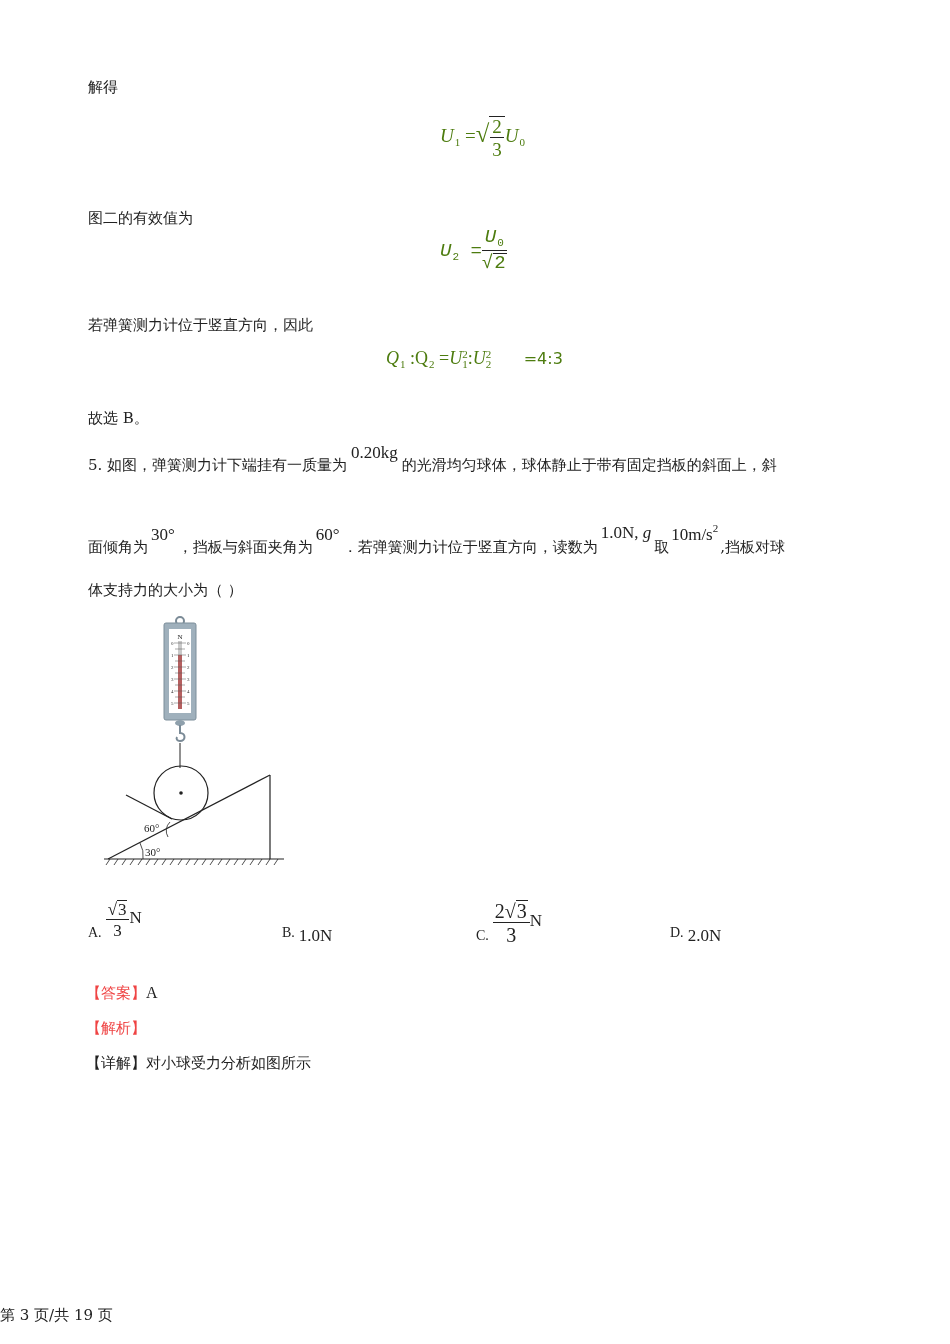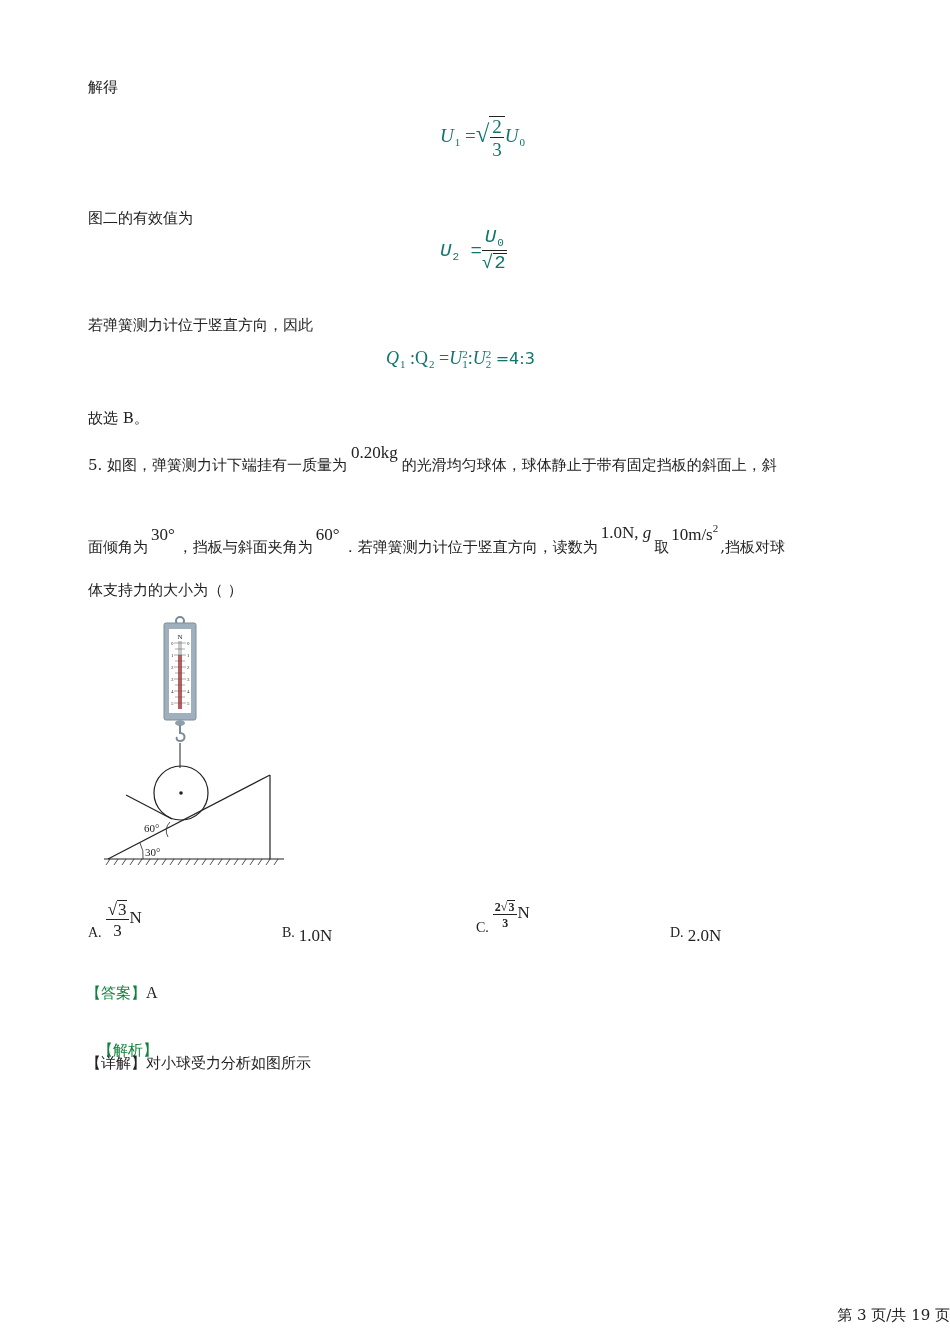--- a/index.html
+++ b/index.html
@@ -1,31 +1,31 @@
 <!DOCTYPE html>
 <html><head>
 <meta charset="utf-8">
 <style>
   html, body { margin: 0; padding: 0; background: #ffffff; }
   body { width: 950px; height: 1344px; position: relative; overflow: hidden;
          font-family: "DejaVu Serif", "Liberation Serif", serif; color: #222; }
   .p { position: absolute; font-size: 15px; line-height: 20px; white-space: nowrap; }
-  .math { font-family: "Liberation Serif", "DejaVu Serif", serif; position: absolute; white-space: nowrap; color: #0f766e; }
+  .math { font-family: "Liberation Serif", "DejaVu Serif", serif; position: absolute; white-space: nowrap; color: #4d7c0f; }
   .it { font-style: italic; }
   .sub { font-size: 11px; vertical-align: -4px; margin-left: 1px; }
   .sup { font-size: 11px; vertical-align: 8px; }
   .frac { display: inline-block; vertical-align: middle; text-align: center; line-height: 1; }
   .frac .num { display: block; border-bottom: 1px solid #222; padding: 0 2px 1px; }
   .frac .den { display: block; padding-top: 2px; }
   .sqrt { display: inline-block; border-top: 1px solid #222; padding: 0 1px; }
   .rad { font-size: 1.3em; }
   .inline-math { font-family: Liberation Serif, serif; font-size: 17px; position: relative; }
-  .blue { color: #15803d; }
+  .blue { color: #ef4444; }
   .opt { position: absolute; font-family: "Liberation Serif", serif; font-size: 16px; }
-  .footer { position: absolute; left: 0; width: 950px; top: 1306px; text-align: right; font-size: 15px; }
+  .footer { position: absolute; left: 0; width: 950px; top: 1306px; text-align: left; font-size: 15px; }
 </style>
 </head>
 <body>
 
 <div class="p" style="left:88px; top:77px;text-align:right;">解得</div>
 
 <div class="math" style="left:440px; top:116px; font-size:19px;">
   <span class="it">U</span><span class="sub">1</span>
   <span>=</span><span class="rad">√</span><span class="sqrt"><span class="frac"><span class="num">2</span><span class="den">3</span></span></span><span class="it">U</span><span class="sub">0</span>
 </div>
@@ -36,21 +36,21 @@
   <span class="it">U</span><span class="sub">2</span>
   <span>=</span><span class="frac"><span class="num"><span class="it">U</span><span class="sub">0</span></span><span class="den"><span>√</span><span class="sqrt">2</span></span></span>
 </div>
 
 <div class="p" style="left:88px; top:315px;">若弹簧测力计位于竖直方向，因此</div>
 
 <div class="math" style="left:386px; top:348px; font-size:18px;">
   <span class="it">Q</span><span class="sub">1</span>
   <span>:</span><span>Q</span><span class="sub">2</span>
   <span>=</span><span class="it">U</span><span style="display:inline-block; line-height:0.9; vertical-align:middle; font-size:11px;"><span style="display:block;">2</span><span style="display:block;">1</span></span><span>:</span><span class="it">U</span><span style="display:inline-block; line-height:0.9; vertical-align:middle; font-size:11px;"><span style="display:block;">2</span><span style="display:block;">2</span></span>
-  <span style="font-family:'DejaVu Sans', sans-serif; font-size:16px;">=4:3</span>
+  <span style="font-family:'DejaVu Sans', sans-serif; font-size:16px;margin-left:28px;">=4:3</span>
 </div>
 
 <div class="p" style="left:88px; top:408px;">故选 B。</div>
 
 <div class="p" style="left:88px; top:455px;">
   <span>5. 如图，弹簧测力计下端挂有一质量为</span><span class="inline-math" style="top:-12px; margin:0 4px;">0.20kg</span><span>的光滑均匀球体，球体静止于带有固定挡板的斜面上，斜</span>
 </div>
 
 <div class="p" style="left:88px; top:530px;">
   <span>面倾角为</span><span class="inline-math" style="top:-12px; margin:0 3px;">30°</span><span>，挡板与斜面夹角为</span><span class="inline-math" style="top:-12px; margin:0 3px;">60°</span><span>．若弹簧测力计位于竖直方向，读数为</span><span class="inline-math" style="top:-14px; margin:0 3px;"><span>1.0N,</span> <span class="it">g</span></span><span>取</span><span class="inline-math" style="top:-12px; margin:0 2px;"><span>10m/s</span><span class="sup">2</span></span><span>,挡板对球</span>
@@ -144,31 +144,31 @@
   <span class="frac" style="font-size:17px;"><span class="num"><span>√</span><span class="sqrt">3</span></span><span class="den">3</span></span><span style="font-size:17px;">N</span>
 </div>
 
 <div class="opt" style="left:282px; top:925px;">
   <span style="font-size:14px; vertical-align:4px;">B.</span>
   <span style="font-size:17px;margin-top:8px;">1.0N</span>
 </div>
 
 <div class="opt" style="left:476px; top:900px;">
   <span style="font-size:14px; vertical-align:-14px;">C.</span>
-  <span class="frac" style="font-size:12px;font-weight:bold;"><span class="num"><span>2</span><span>√</span><span class="sqrt">3</span></span><span class="den">3</span></span><span style="font-size:17px;">N</span>
+  <span class="frac" style="font-size:20px;"><span class="num"><span>2</span><span>√</span><span class="sqrt">3</span></span><span class="den">3</span></span><span style="font-size:17px;">N</span>
 </div>
 
 <div class="opt" style="left:670px; top:925px;">
   <span style="font-size:14px; vertical-align:4px;">D.</span>
   <span style="font-size:17px;">2.0N</span>
 </div>
 
 <div class="p" style="left:86px; top:983px;">
   <span class="blue">【答案】</span><span style="font-family:'Liberation Serif', serif; font-size:16px;">A</span>
 </div>
-<div class="p" style="left:86px; top:1040px;margin-left:12px;">
+<div class="p" style="left:86px; top:1018px;">
   <span class="blue">【解析】</span>
 </div>
 <div class="p" style="left:86px; top:1053px;">
   <span>【详解】</span><span>对小球受力分析如图所示</span>
 </div>
 
 <div class="footer">第 3 页/共 19 页</div>
 
 </body></html>

